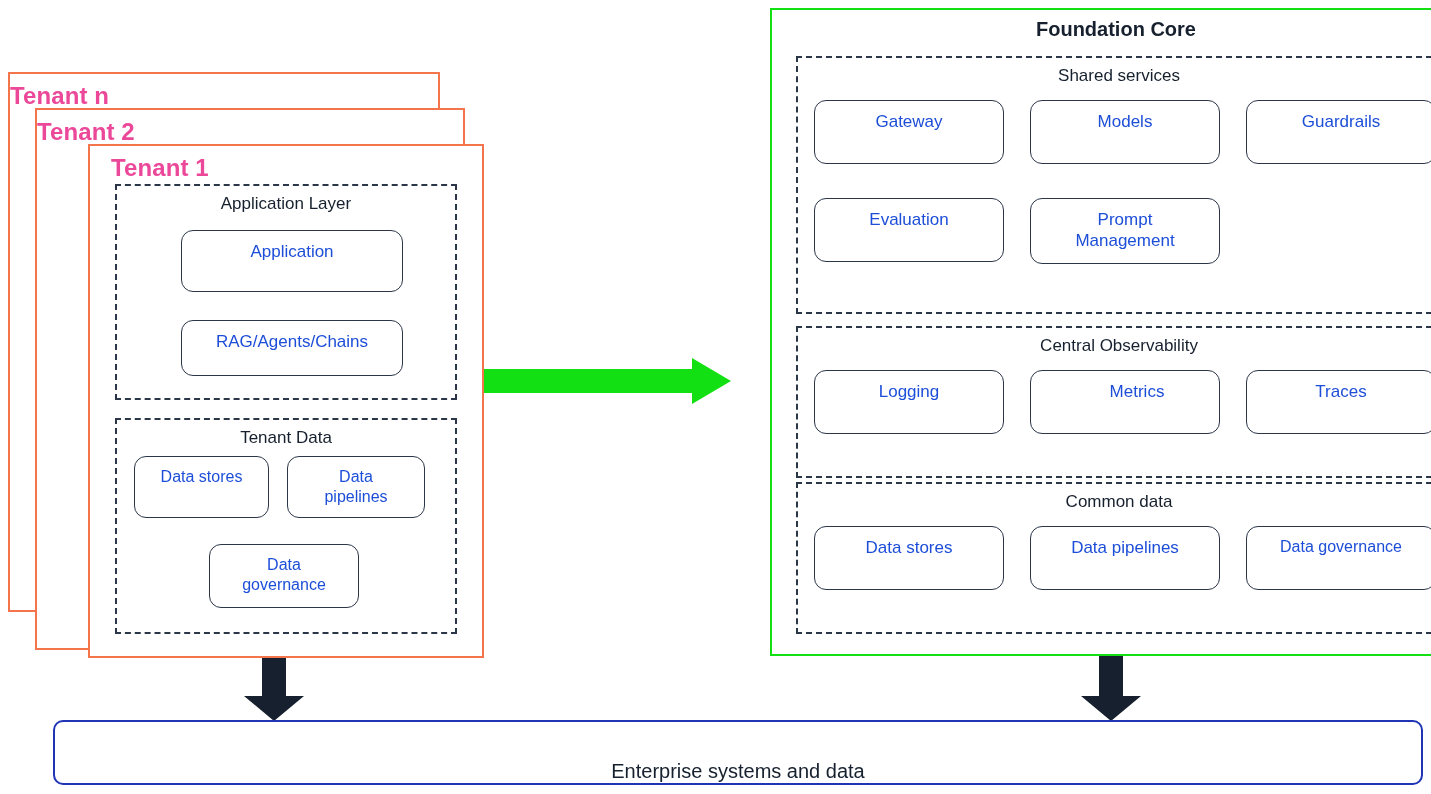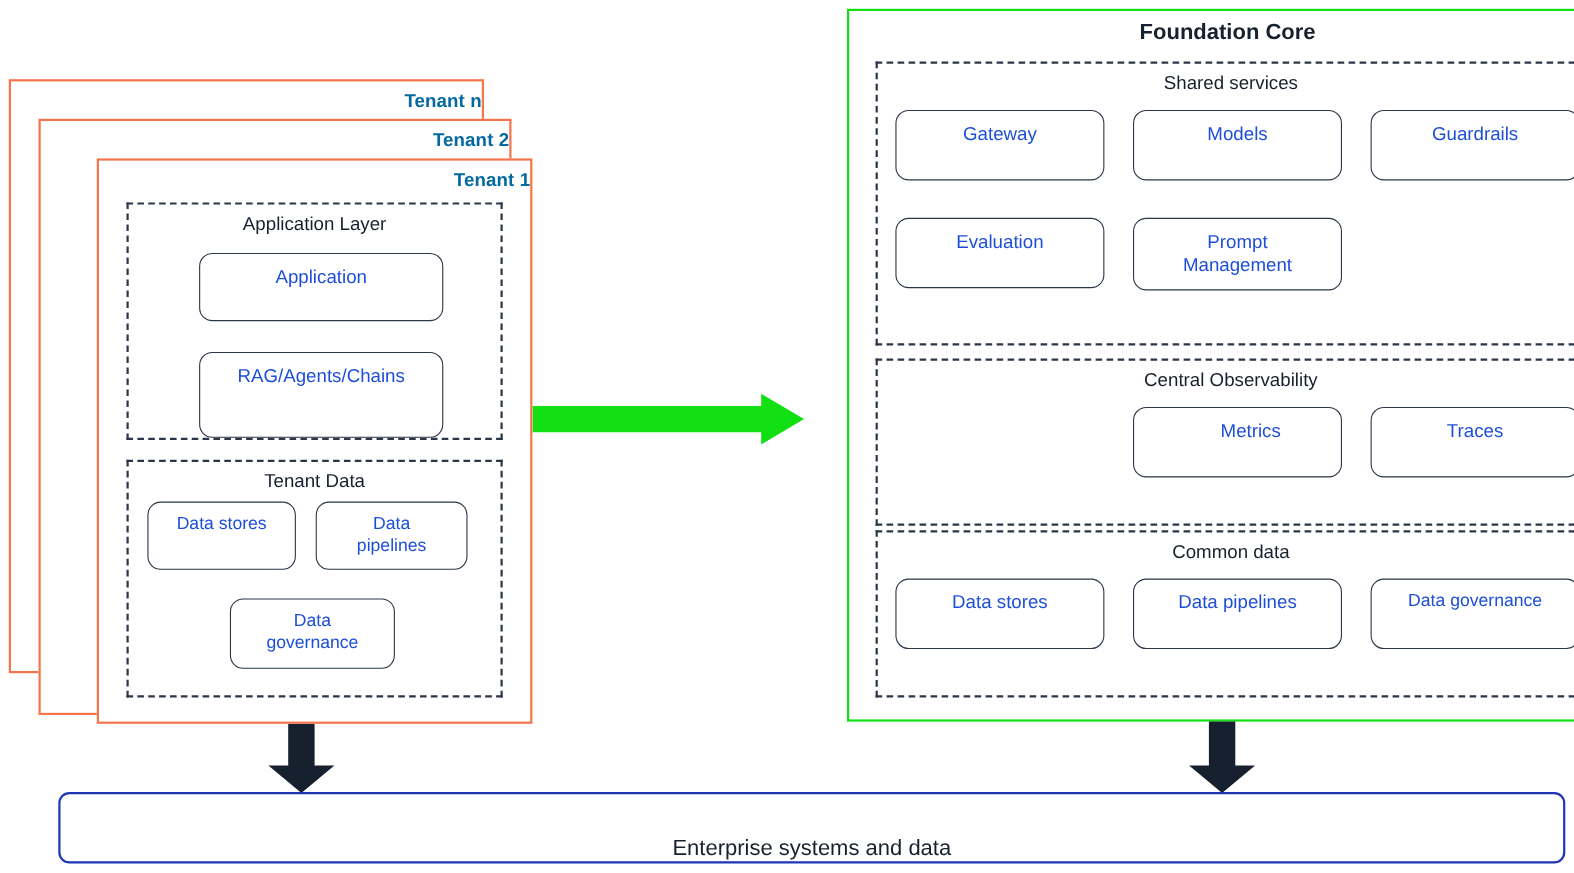--- a/index.html
+++ b/index.html
@@ -24,34 +24,34 @@
   .tenant-card {
     position: absolute;
     background: #ffffff;
     border: 2px solid #f4744b;
     box-sizing: border-box;
   }
   .tenant-title {
     position: absolute;
     left: 0;
     right: 0;
-    text-align: right;
-    font-size: 17px;
+    text-align: left;
+    font-size: 24px;
     font-weight: 600;
-    color: #0369a1;
+    color: #ec4899;
     letter-spacing: .1px;
   }
 
   #tenant-n  { left: 8px;  top: 72px;  width: 432px; height: 540px; z-index: 1; }
   #tenant-2  { left: 35px; top: 108px; width: 430px; height: 542px; z-index: 2; }
   #tenant-1  { left: 88px; top: 144px; width: 396px; height: 514px; z-index: 3; }
 
   #tenant-n-title { top: 8px; }
   #tenant-2-title { top: 8px; }
-  #tenant-1-title { top: 8px; }
+  #tenant-1-title { top: 8px; padding-left: 21px; }
 
   
   .dashed-group {
     position: absolute;
     border: 2px dashed #2b3648;
     box-sizing: border-box;
     background: transparent;
   }
   .group-title {
     position: absolute;
@@ -134,21 +134,21 @@
   <div class="tenant-card" id="tenant-2">
     <div class="tenant-title" id="tenant-2-title">Tenant 2</div>
   </div>
 
   <div class="tenant-card" id="tenant-1">
     <div class="tenant-title" id="tenant-1-title">Tenant 1</div>
 
     <div class="dashed-group" style="left:25px; top:38px; width:342px; height:216px;">
       <div class="group-title">Application Layer</div>
       <div class="node" style="left:64px; top:44px; width:222px; height:62px;">Application</div>
-      <div class="node" style="left:64px; top:134px; width:222px; height:78px;text-align:right;">RAG/Agents/Chains</div>
+      <div class="node" style="left:64px; top:134px; width:222px; height:56px;text-align:right;">RAG/Agents/Chains</div>
     </div>
 
     <div class="dashed-group" style="left:25px; top:272px; width:342px; height:216px;">
       <div class="group-title">Tenant Data</div>
       <div class="node narrow" style="left:17px; top:36px; width:135px; height:62px;">Data stores</div>
       <div class="node narrow" style="left:170px; top:36px; width:138px; height:62px;">
         <span style="white-space:pre-line;">Data
 pipelines</span>
       </div>
       <div class="node narrow" style="left:92px; top:124px; width:150px; height:64px;">
@@ -168,20 +168,21 @@
       <div class="node" style="left:448px; top:42px; width:190px; height:64px;">Guardrails</div>
       <div class="node" style="left:232px; top:140px; width:190px; height:66px;">
         <span style="white-space:pre-line;">Prompt
 Management</span>
       </div>
       <div class="node" style="left:16px; top:140px; width:190px; height:64px;">Evaluation</div>
     </div>
 
     <div class="dashed-group" style="left:24px; top:316px; width:646px; height:152px;">
       <div class="group-title">Central Observability</div>
+      <div class="node" style="left:16px; top:42px; width:190px; height:64px;">Logging</div>
       <div class="node" style="left:232px; top:42px; width:190px; height:64px;padding-left:24px;">Metrics</div>
       <div class="node" style="left:448px; top:42px; width:190px; height:64px;text-align:right;">Traces</div>
     </div>
 
     <div class="dashed-group" style="left:24px; top:472px; width:646px; height:152px;">
       <div class="group-title">Common data</div>
       <div class="node" style="left:16px; top:42px; width:190px; height:64px;">Data stores</div>
       <div class="node" style="left:232px; top:42px; width:190px; height:64px;">Data pipelines</div>
       <div class="node narrow" style="left:448px; top:42px; width:190px; height:64px;">Data governance</div>
     </div>

